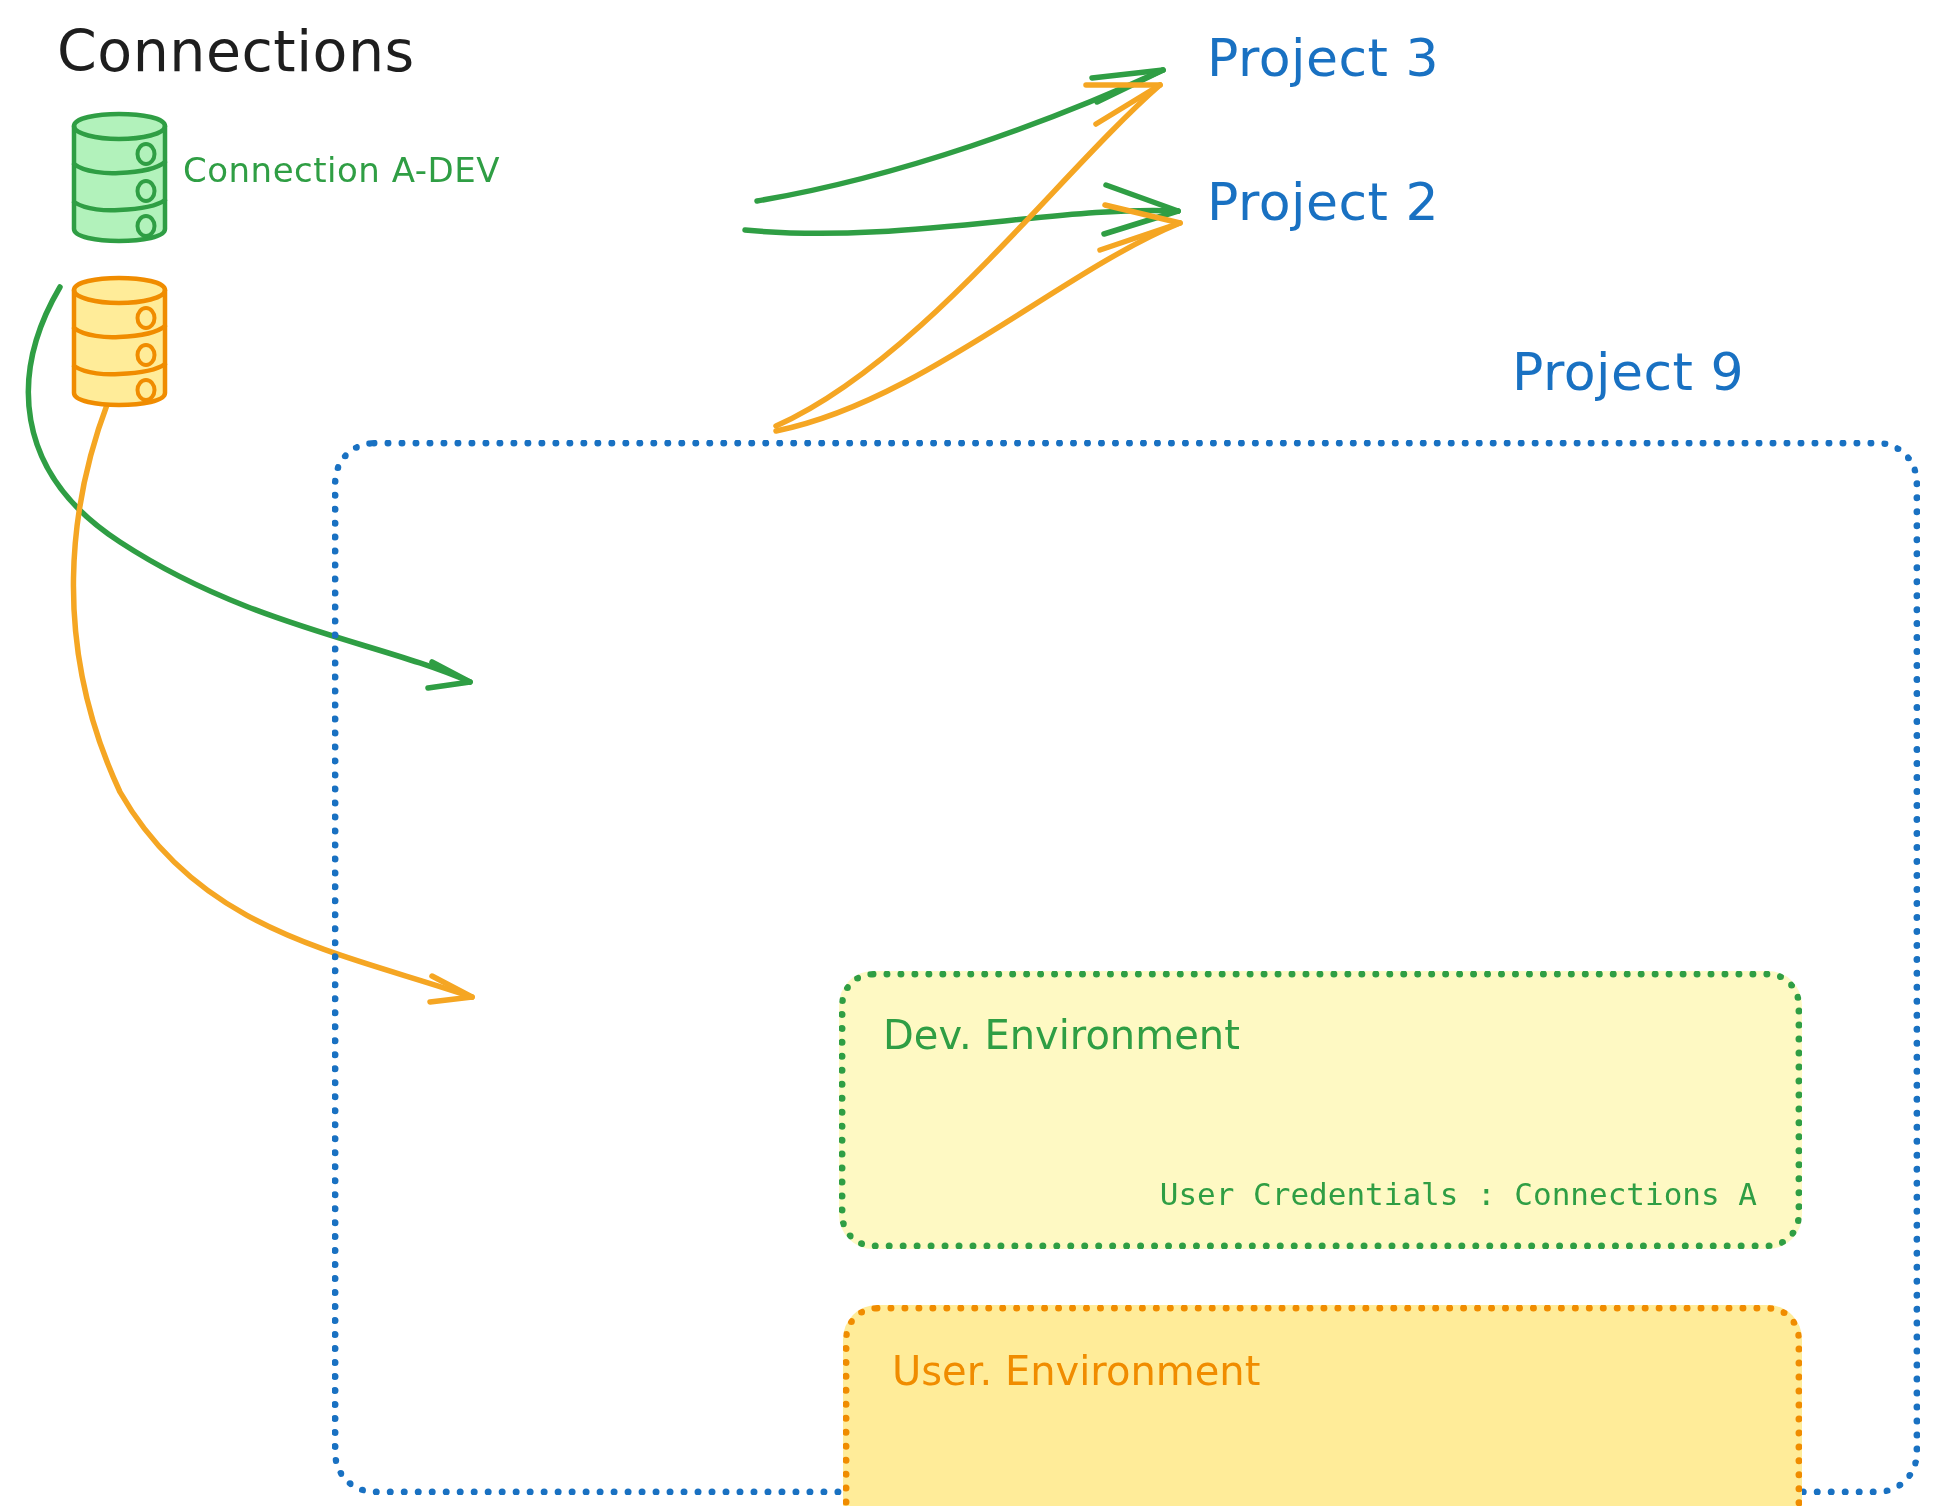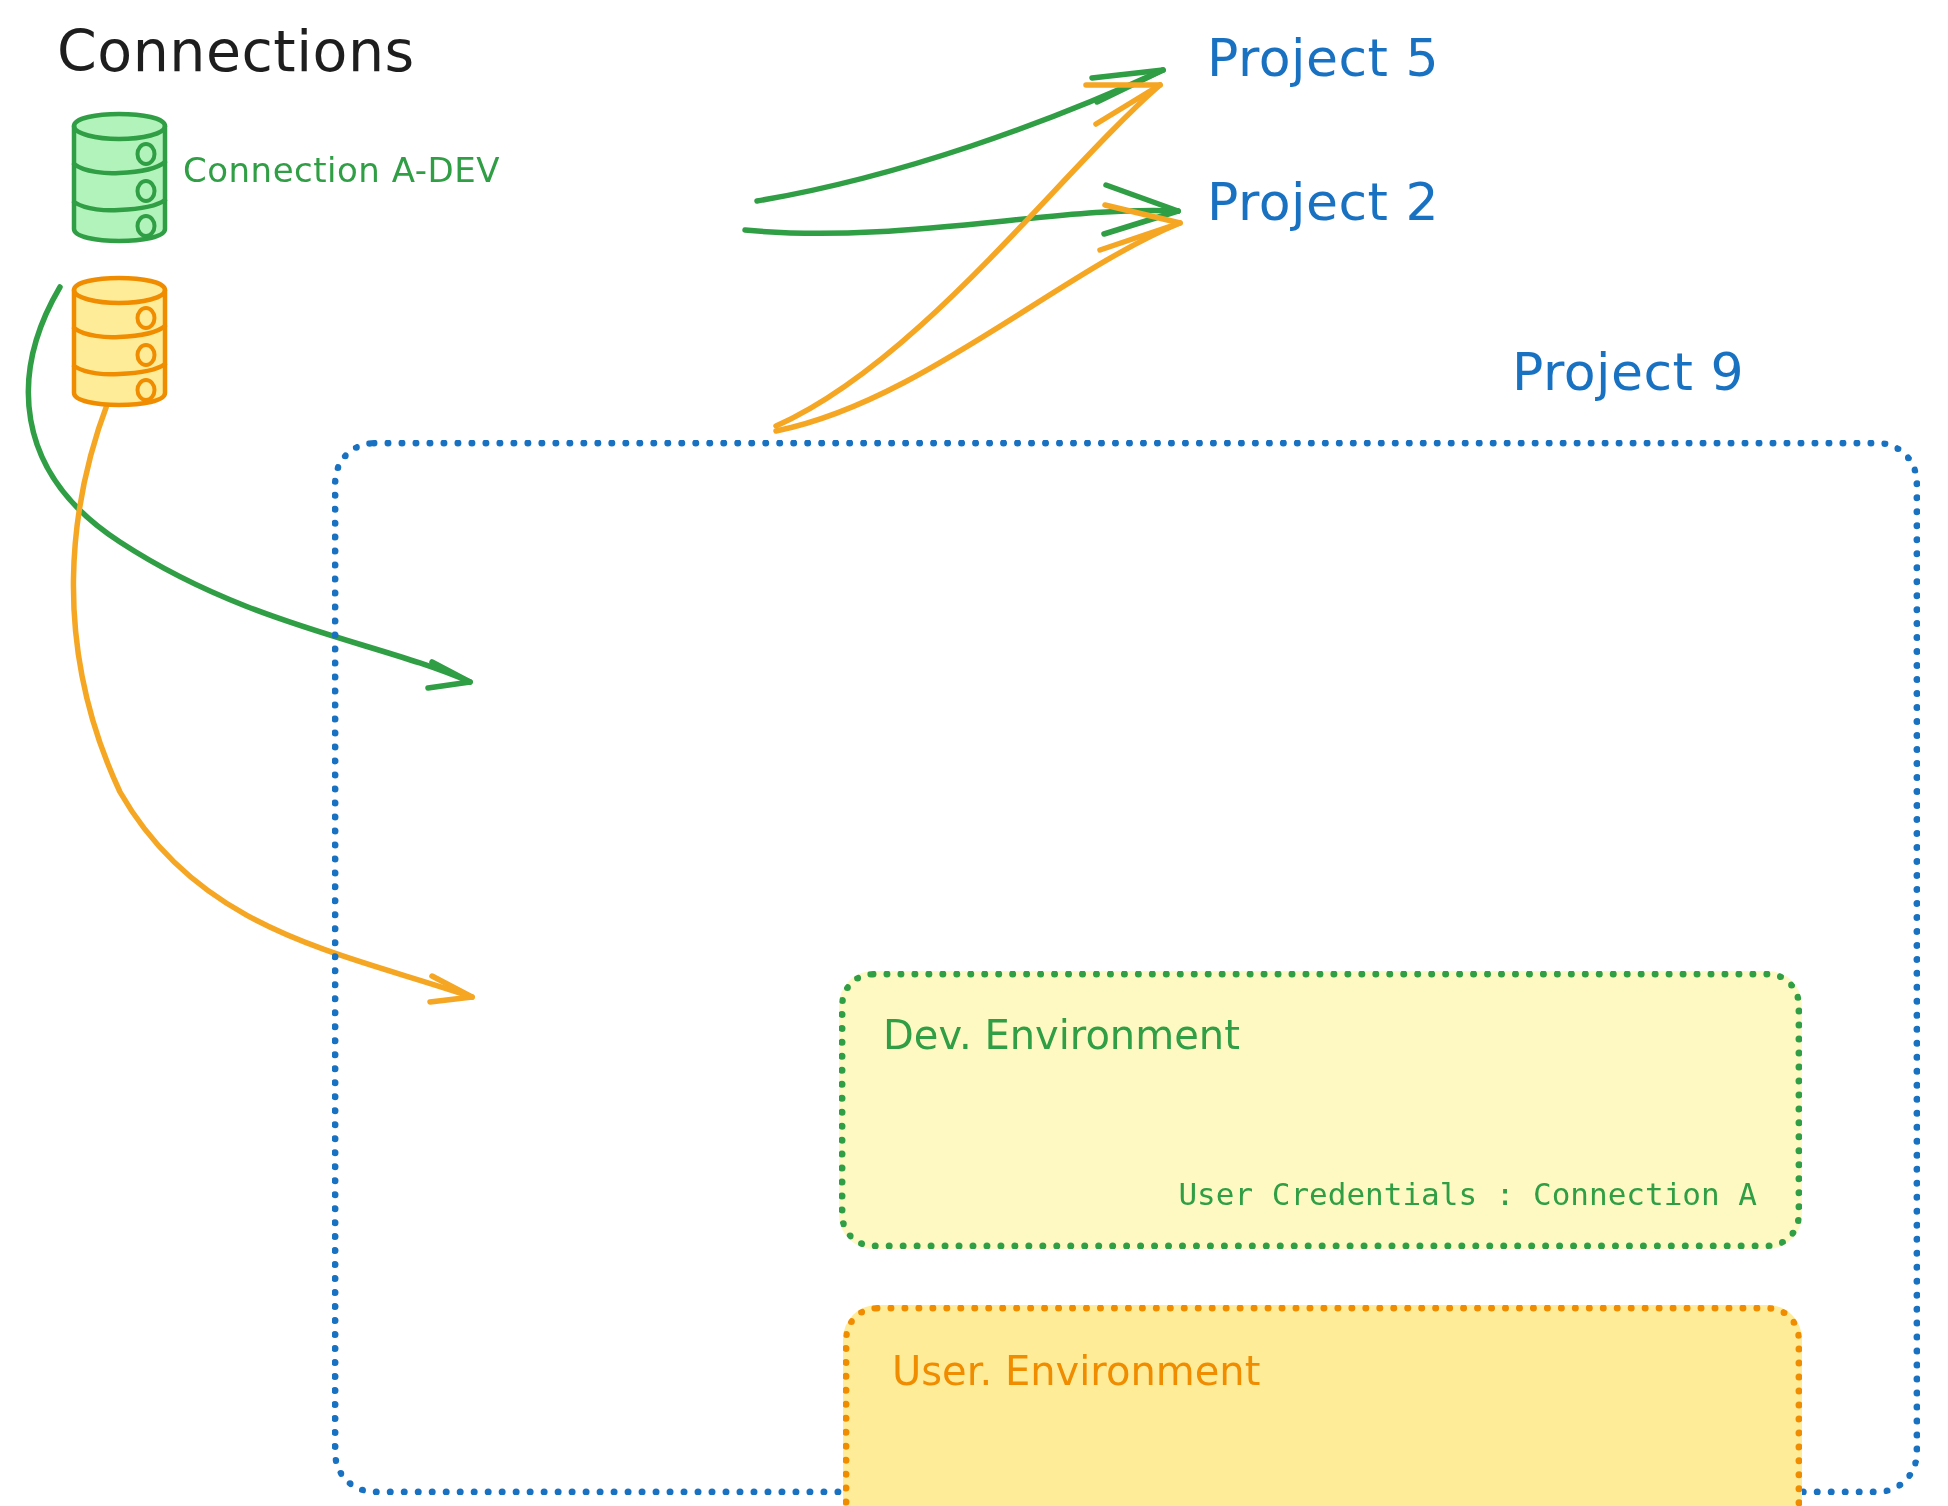--- a/index.html
+++ b/index.html
@@ -202,31 +202,31 @@
     <ellipse cx="84" cy="44" rx="8.5" ry="10" fill="none" stroke="#f08c00" stroke-width="4"></ellipse>
     <ellipse cx="84" cy="81" rx="8.5" ry="10" fill="none" stroke="#f08c00" stroke-width="4"></ellipse>
     <ellipse cx="84" cy="116" rx="8.5" ry="10" fill="none" stroke="#f08c00" stroke-width="4"></ellipse>
   </svg>
 
   <div class="label" id="title-connections">Connections</div>
 
   <div class="label conn-label" id="conn-a-label">Connection A-DEV</div>
 
 
-  <div class="label project-label" id="project-3-label">Project 5</div>
+  <div class="label project-label" id="project-3-label">Project 3</div>
 
   <div class="label project-label" id="project-2-label">Project 2</div>
 
   <div class="label project-label" id="project-1-label">Project 9</div>
 
   <div id="project1-box">
 
     <div id="dev-env-box">
       <div id="dev-env-title">Dev. Environment</div>
-      <div id="dev-env-creds">User Credentials : Connection A</div>
+      <div id="dev-env-creds">User Credentials : Connections A</div>
     </div>
 
     <div id="prod-env-box">
       <div id="prod-env-title">User. Environment</div>
 
     </div>
 
   </div>
 
 </div>

